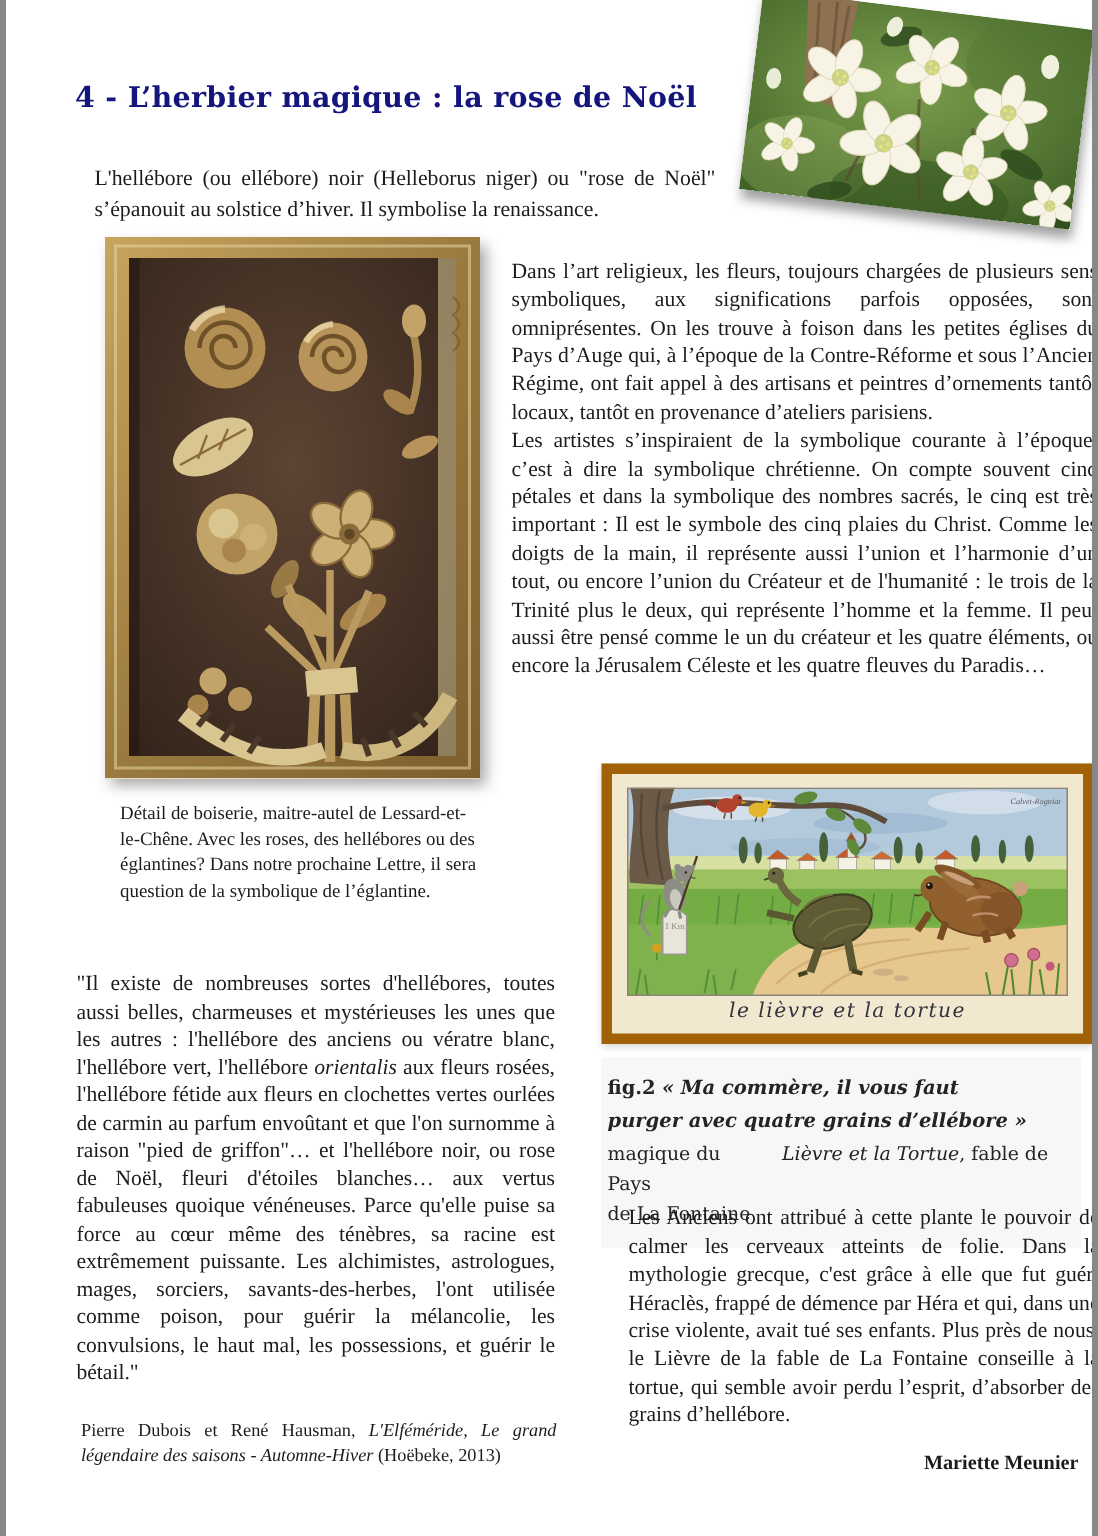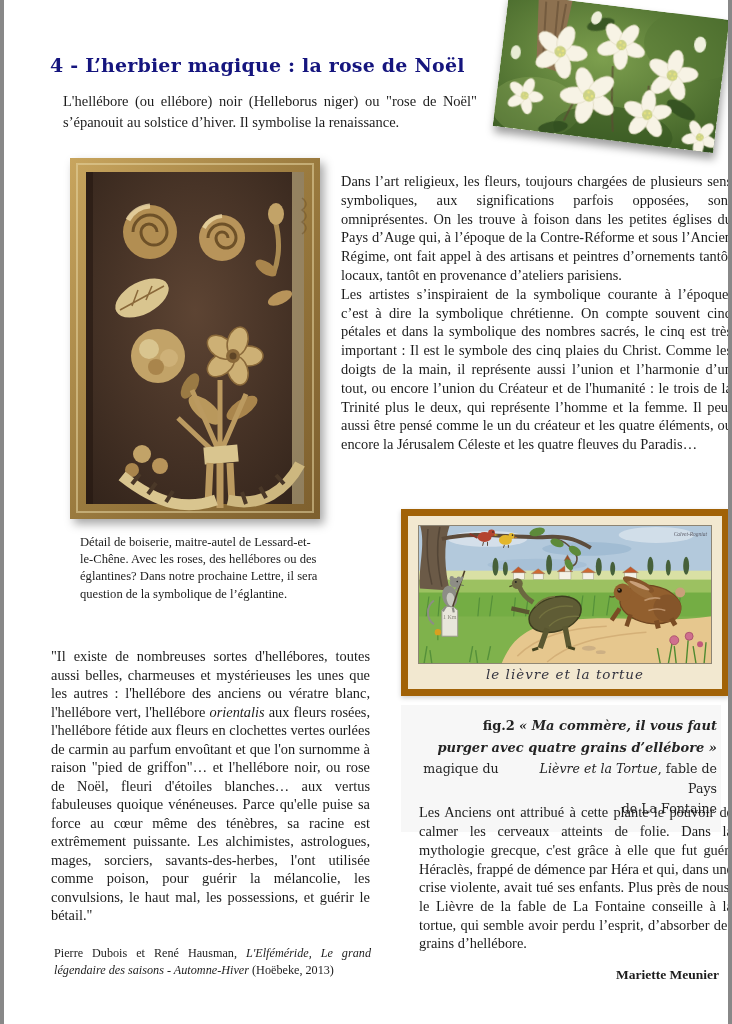--- a/index.html
+++ b/index.html
@@ -8,21 +8,21 @@
     margin:0 auto;overflow:hidden;
     font-family:"Liberation Serif", serif;color:#1c1c1c;
   }
   .abs{position:absolute;}
   .jst{text-align:justify;}
   .page-title{
     left:46px;top:41px;width:620px;
     font-family:"DejaVu Serif", serif;font-weight:bold;
     font-size:19px;color:#15157e;letter-spacing:.2px;
   }
-  .intro{left:59px;top:76px;width:414px;font-size:14.5px;line-height:21px;}
+  .intro{left:59px;top:94px;width:414px;font-size:14.5px;line-height:21px;}
   .photo{
     left:496px;top:6px;width:222px;height:134px;
     transform:rotate(7deg);transform-origin:center;
     box-shadow:2px 6px 8px rgba(0,0,0,.38);
   }
   .photo svg{display:block;width:100%;height:100%;}
   .carving{
     left:66px;top:158px;width:250px;height:361px;
     box-shadow:4px 5px 9px rgba(0,0,0,.35);
   }
@@ -38,21 +38,21 @@
     padding:9px 10px 2px 10px;box-shadow:0 2px 5px rgba(0,0,0,.18);
   }
   .postcard svg{display:block;width:100%;height:auto;}
   .card-cap{
     text-align:center;font-style:italic;font-size:13.5px;color:#33333f;
     padding:2px 0 5px 0;letter-spacing:1px;
     font-family:"DejaVu Serif", serif;
   }
   .figcap{
     margin-top:9px;background:#f7f7f7;padding:10px 4px 13px 4px;
-    text-align:right;font-family:"DejaVu Serif", serif;
+    text-align:left;font-family:"DejaVu Serif", serif;
     font-size:13px;line-height:22px;color:#242424;
   }
   .figcap .b{font-weight:bold;}
   .figcap .bi{font-weight:bold;font-style:italic;}
   .figcap .i{font-style:italic;margin-left:37px;}
   .figcap .credit{font-size:12.6px;line-height:20px;}
   .bpara{left:415px;top:789px;width:314px;font-size:14.4px;line-height:18.7px;}
   .author{
     left:415px;top:953px;width:300px;text-align:right;padding-right:28px;
     font-weight:bold;font-size:13.5px;

